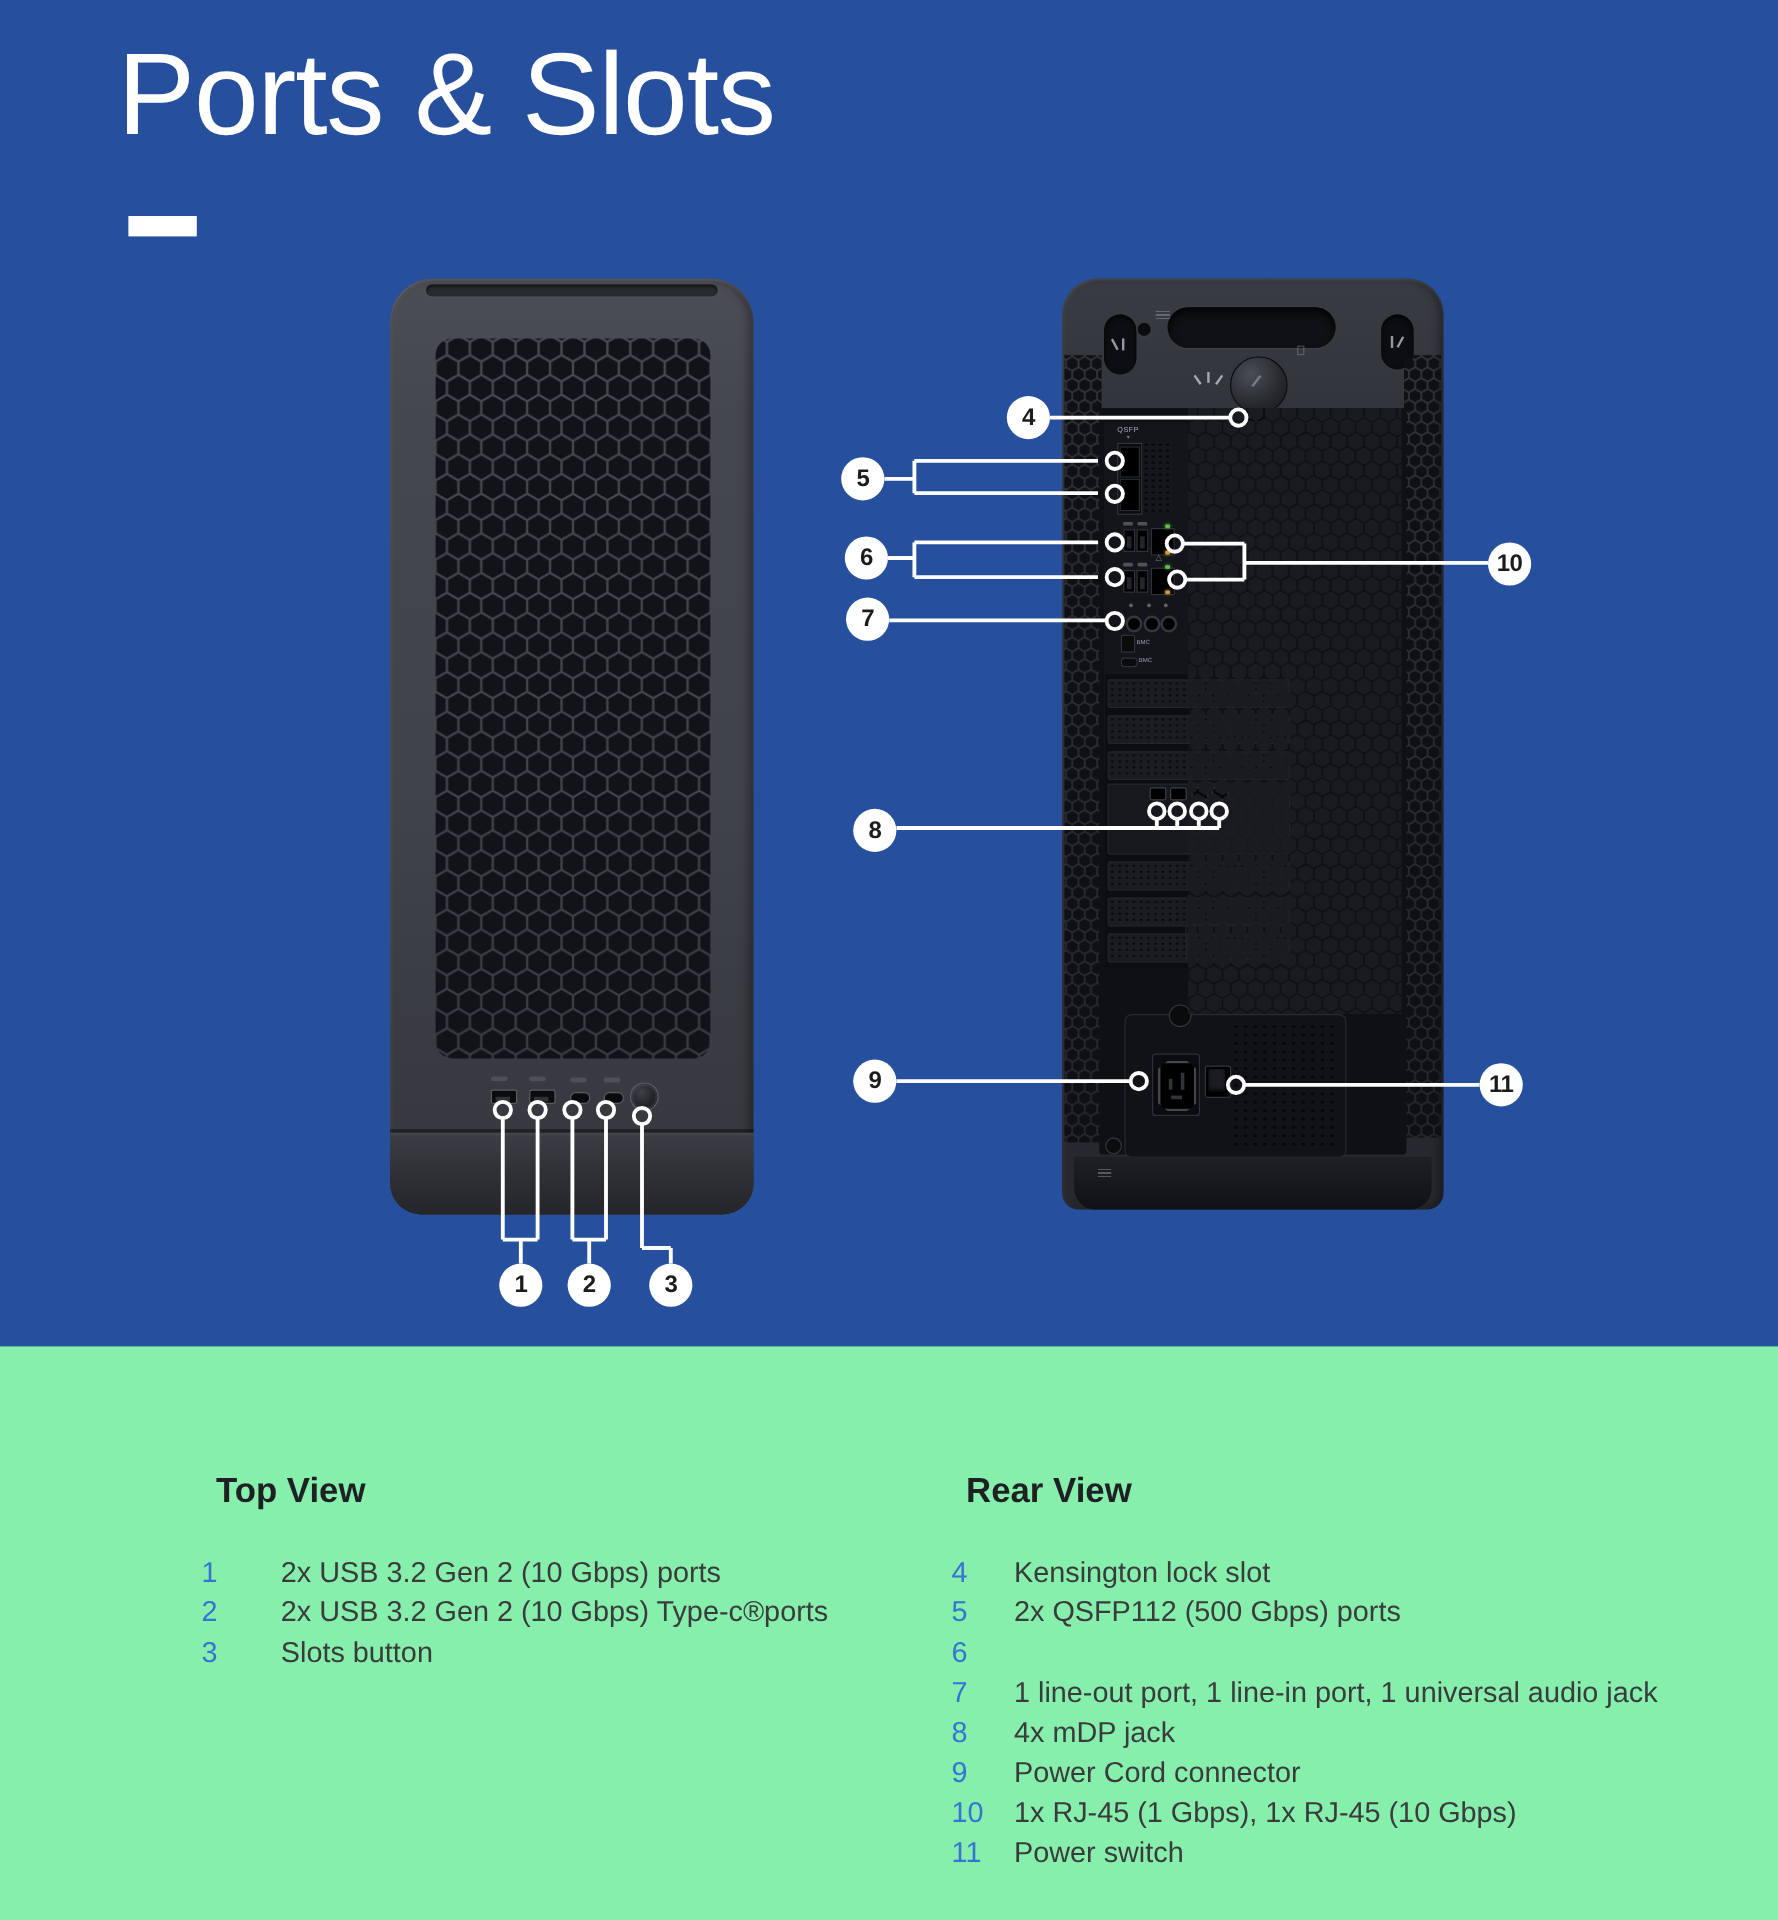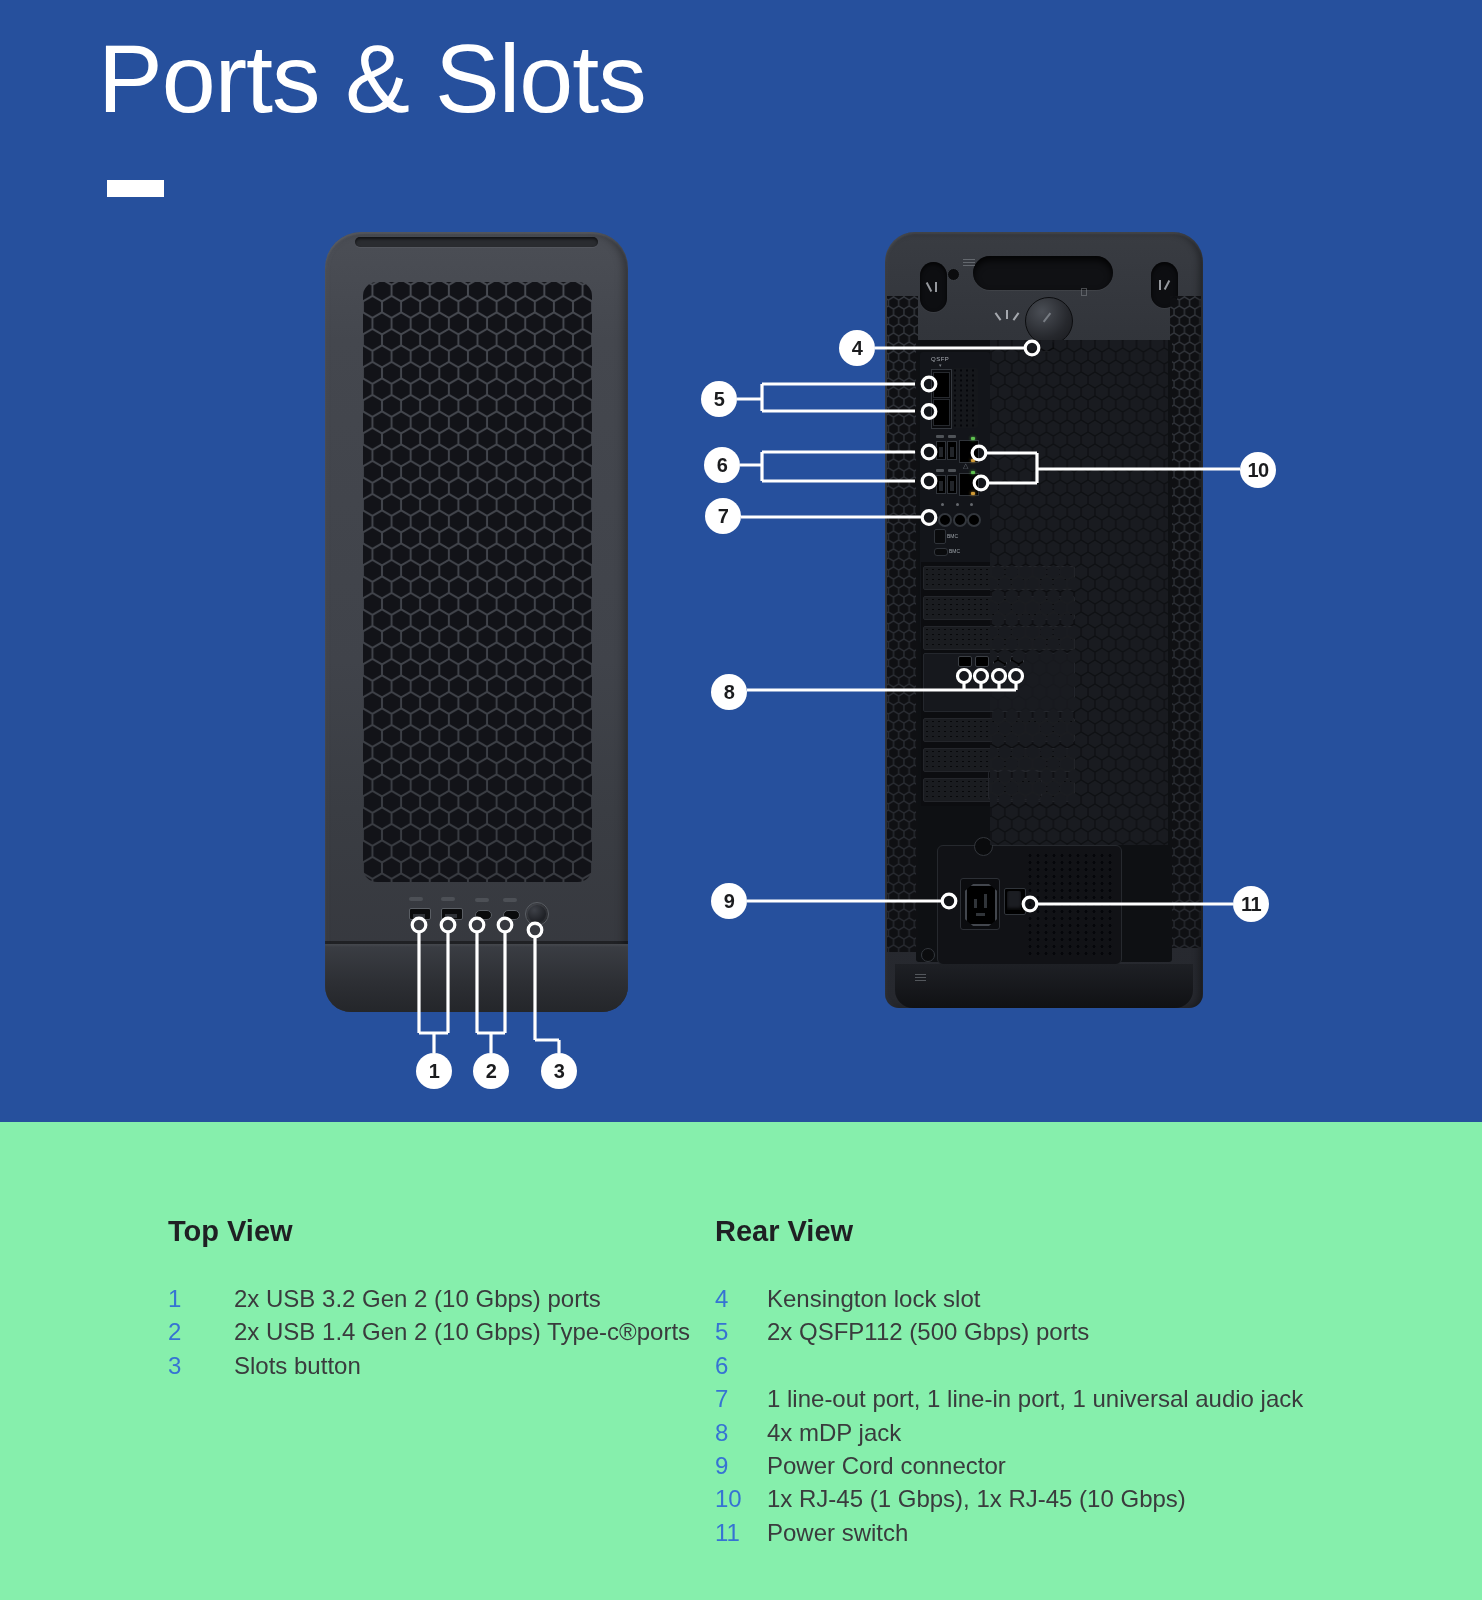--- a/index.html
+++ b/index.html
@@ -103,22 +103,22 @@
     font-size:20px;font-weight:700;display:flex;align-items:center;justify-content:center;
     letter-spacing:-0.5px;}
   .c1{left:416px;top:1053px;} .c2{left:473px;top:1053px;} .c3{left:541px;top:1053px;}
   .c4{left:839px;top:330px;}  .c5{left:701px;top:381px;}  .c6{left:704px;top:447px;}
   .c7{left:705px;top:498px;}  .c8{left:711px;top:674px;}  .c9{left:711px;top:883px;}
   .c10{left:1240px;top:452px;}.c11{left:1233px;top:886px;}
 
   
   .col{top:1216px;}
   .col-top{left:168px;width:580px;}
-  .col-rear{left:715px;width:690px;}
-  .col h2{margin:0;font-size:29px;font-weight:600;color:#1f2023;line-height:1.1;}
+  .col-rear{left:793px;width:690px;}
+  .col h2{margin:12px;font-size:29px;font-weight:600;color:#1f2023;line-height:1.1;}
   .plist{margin-top:34px;}
   .prow{display:flex;line-height:33.4px;font-size:24px;color:#3a3b3d;}
   .prow .num{color:#3673d3;font-weight:500;flex:0 0 auto;}
   .col-top .num{width:66px;}
   .col-rear .num{width:52px;}
   .prow .lbl{white-space:nowrap;}
 </style>
 </head>
 <body>
 
@@ -325,21 +325,21 @@
 
   <div class="a col col-top">
     <h2>Top View</h2>
     <div class="plist">
       <div class="prow">
         <span class="num">1</span>
         <span class="lbl">2x USB 3.2 Gen 2 (10 Gbps) ports</span>
       </div>
       <div class="prow">
         <span class="num">2</span>
-        <span class="lbl">2x USB 1.4 Gen 2 (10 Gbps)  Type-c®ports</span>
+        <span class="lbl">2x USB 3.2 Gen 2 (10 Gbps)  Type-c®ports</span>
       </div>
       <div class="prow">
         <span class="num">3</span>
         <span class="lbl">Slots button</span>
       </div>
     </div>
   </div>
 
   <div class="a col col-rear">
     <h2>Rear View</h2>

